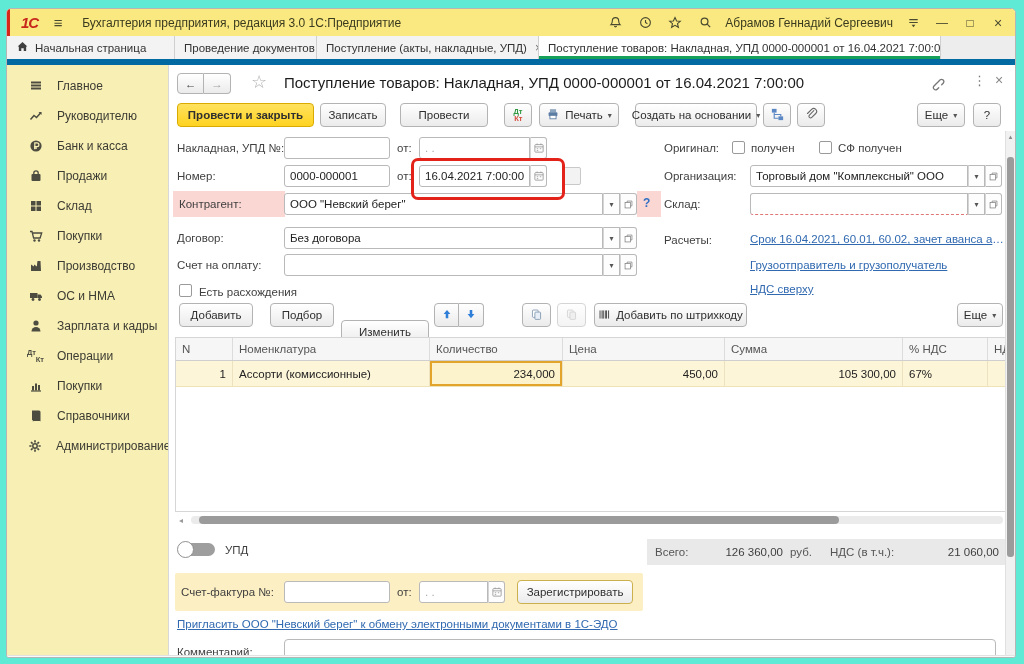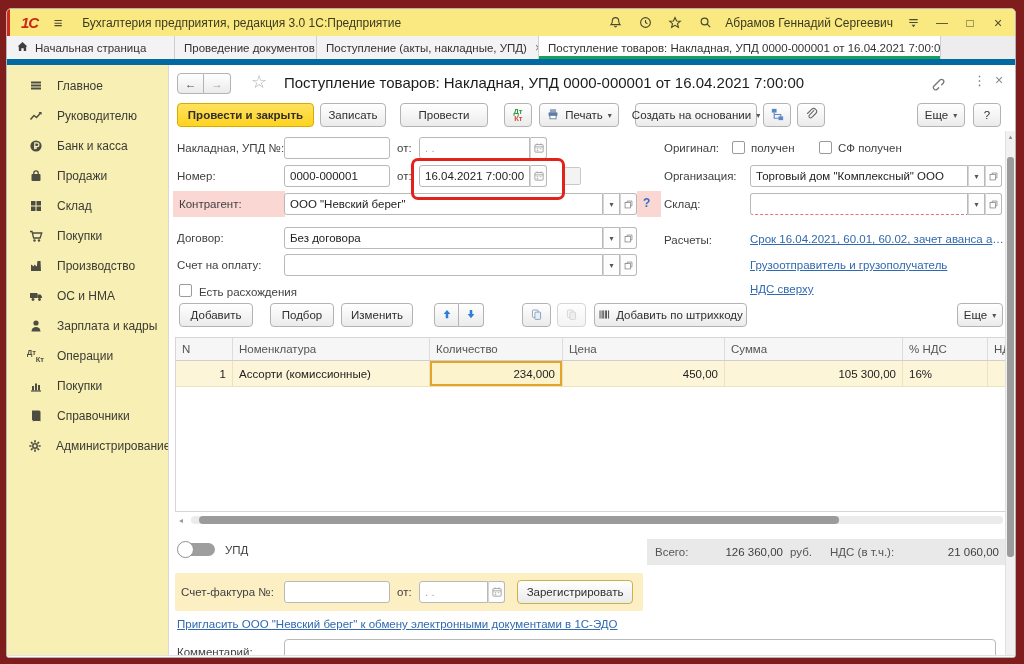--- a/index.html
+++ b/index.html
@@ -1,17 +1,17 @@
 <!DOCTYPE html>
 <html><head>
 <meta charset="utf-8">
 <style>
   html,body{margin:0;padding:0;background:#fff;}
   body{font-family:"Liberation Sans",sans-serif;}
-  .page{position:relative;width:1024px;height:664px;background:#7f1d1d;overflow:hidden;}
+  .page{position:relative;width:1024px;height:664px;background:#5eead4;overflow:hidden;}
   .window{position:absolute;left:6px;top:8px;width:1008px;height:648px;border:1px solid #b5b5b5;border-radius:5px 5px 3px 3px;overflow:hidden;background:#fff;}
   
   .titlebar{position:relative;height:27px;background:#fae981;display:flex;align-items:center;}
   .titlebar::before{content:"";position:absolute;left:0;top:0;bottom:0;width:3px;background:#d6281a;}
   .logo1c{font-size:15px;font-weight:bold;font-style:italic;color:#c8271c;margin-left:14px;letter-spacing:-1px;}
   .tb-ic{display:inline-flex;align-items:center;justify-content:center;width:20px;height:20px;color:#4a4a30;}
   .tb-title{font-size:12px;color:#3a3a1f;margin-left:14px;}
   .tb-right{position:absolute;right:8px;display:flex;align-items:center;gap:10px;}
   .tb-user{font-size:12px;color:#3a3a1f;}
   .winbtn{font-size:12px;color:#4a4a30;width:18px;text-align:center;cursor:pointer;}
@@ -425,21 +425,21 @@
             </span>
         </div>
 
         <div class="a lbl" style="left:495px;top:164px;">Расчеты:</div>
         <span class="a link" style="left:581px;top:168px;max-width:256px;overflow:hidden;text-overflow:ellipsis;display:block;">Срок 16.04.2021, 60.01, 60.02, зачет аванса ав...</span>
         <span class="a link" style="left:581px;top:194px;">Грузоотправитель и грузополучатель</span>
         <span class="a link" style="left:581px;top:218px;">НДС сверху</span>
 
         <span class="btn a" style="left:10px;top:238px;width:74px;">Добавить</span>
         <span class="btn a" style="left:101px;top:238px;width:64px;">Подбор</span>
-        <span class="btn a" style="left:172px;top:238px;width:72px;">Изменить</span>
+        <span class="btn a" style="left:172px;top:255px;width:88px;">Изменить</span>
         <span class="btn a" style="left:265px;top:238px;width:25px;padding:0;border-radius:4px 0 0 4px;">
           <span><svg width="12" height="12" viewBox="0 0 16 16">
                 <path d="M8 2.5 12.5 8H9.7v5.5H6.3V8H3.5z" fill="#2f7ed8"></path>
               </svg></span>
         </span>
         <span class="btn a" style="left:290px;top:238px;width:25px;padding:0;border-radius:0 4px 4px 0;border-left:none;">
           <span><svg width="12" height="12" viewBox="0 0 16 16">
                 <path d="M8 13.5 3.5 8h2.8V2.5h3.4V8h2.8z" fill="#2f7ed8"></path>
               </svg></span>
         </span>
@@ -477,21 +477,21 @@
             <div class="th" style="flex:1;border-right:none;">НД</div>
           </div>
           <div class="trow">
             <div class="td num" style="width:57px;">1</div>
             <div class="td" style="width:197px;">Ассорти (комиссионные)</div>
             <div class="td" style="width:133px;padding:0;">
               <div class="qtycell">234,000</div>
             </div>
             <div class="td num" style="width:162px;">450,00</div>
             <div class="td num" style="width:178px;">105 300,00</div>
-            <div class="td" style="width:85px;">16%</div>
+            <div class="td" style="width:85px;">67%</div>
             <div class="td" style="flex:1;border-right:none;"></div>
           </div>
         </div>
 
         <span class="a" style="left:10px;top:451px;font-size:8px;color:#999;">◂</span>
         <div class="a hscroll-track" style="left:22px;top:451px;width:812px;">
           <div class="hscroll-thumb" style="left:8px;width:640px;"></div>
         </div>
 
         <div class="a toggle" style="left:8px;top:476px;">

